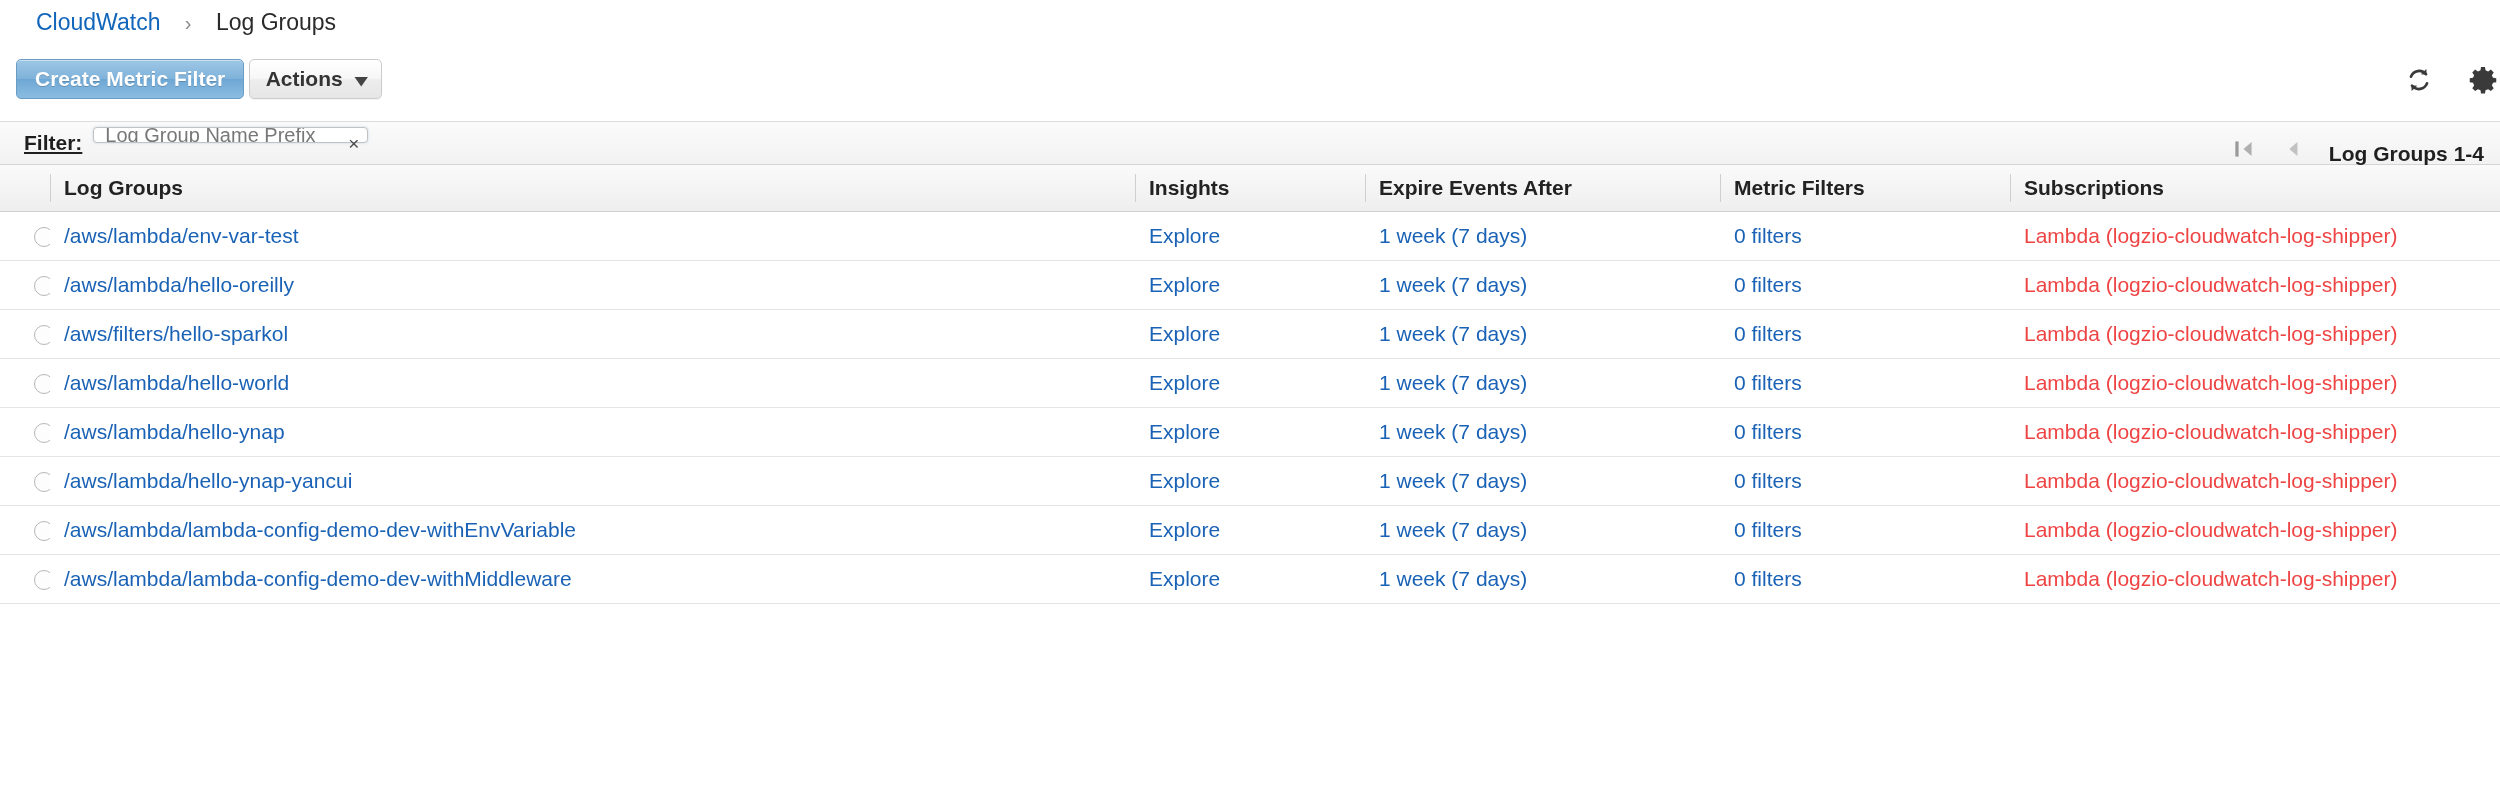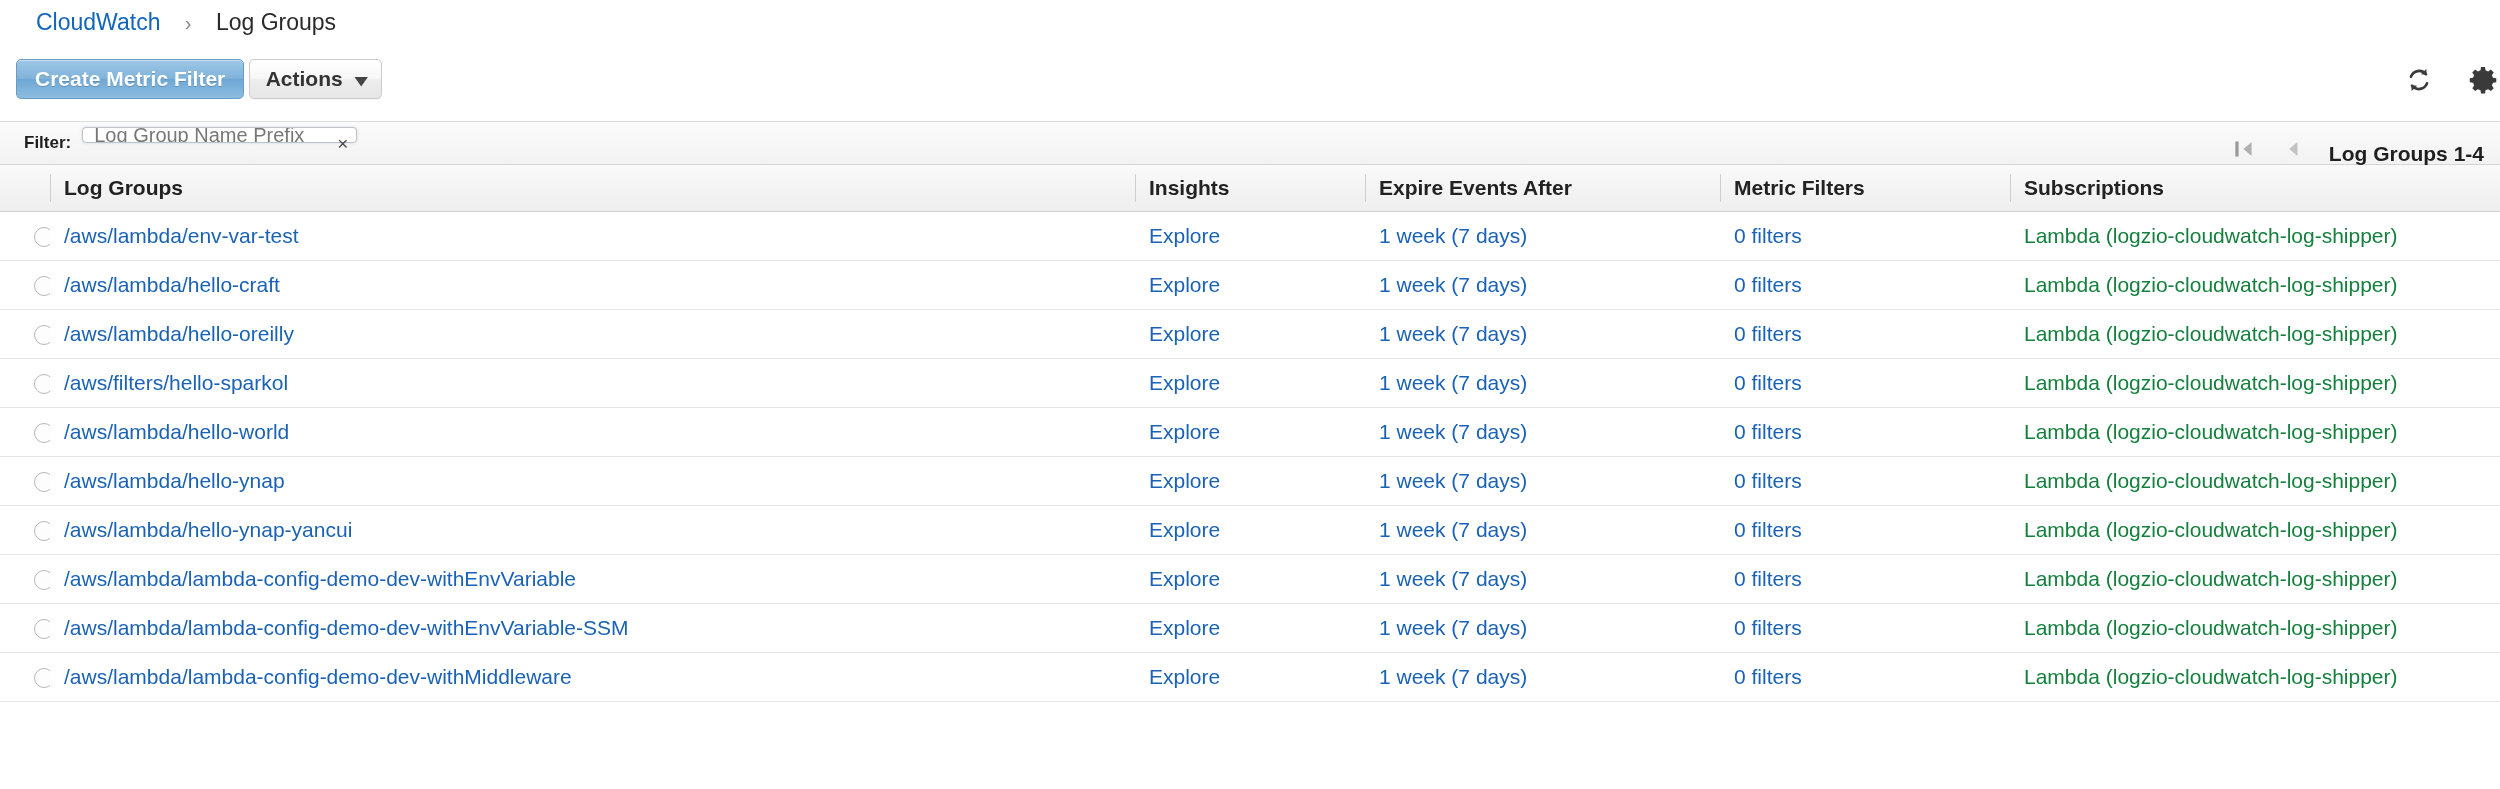--- a/index.html
+++ b/index.html
@@ -103,24 +103,25 @@
     height: 44px;
     background: linear-gradient(to bottom, #fbfbfb 0%, #f2f2f2 100%);
     border-top: 1px solid #dcdcdc;
     border-bottom: 1px solid #d5d5d5;
     display: flex;
     align-items: center;
     padding-left: 24px;
     box-sizing: border-box;
   }
   .filter-label {
-    font-size: 17px;
+    font-size: 21px;
     font-weight: bold;
     color: #1f1f1f;
     margin-right: 11px;
+    text-decoration: underline;
   }
   .filter-input-wrap {
     position: relative;
     width: 275px;
     height: 32px;
   }
   .filter-input {
     box-sizing: border-box;
     width: 100%;
     height: 16px;
@@ -216,21 +217,21 @@
     background: #fdfdfd;
     margin-left: 20px;
     cursor: pointer;
     vertical-align: middle;
   }
   a.lnk {
     color: #1a62b5;
     text-decoration: none;
     cursor: pointer;
   }
-  .sub-text { color: #15803d; }
+  .sub-text { color: #ef4444; }
 </style>
 </head>
 <body>
 
 <div class="breadcrumb">
   <a class="crumb-link" href="#">CloudWatch</a>
   <span class="crumb-sep">›</span>
   <span class="crumb-current">Log Groups</span>
 </div>
 
@@ -305,28 +306,20 @@
         <tr>
           <td class="cell-sel"><span class="radio"></span></td>
           <td><a class="lnk" href="#">/aws/lambda/env-var-test</a></td>
           <td><a class="lnk" href="#">Explore</a></td>
           <td><a class="lnk" href="#">1 week (7 days)</a></td>
           <td><a class="lnk" href="#">0 filters</a></td>
           <td><span class="sub-text">Lambda (logzio-cloudwatch-log-shipper)</span></td>
         </tr>
         <tr>
           <td class="cell-sel"><span class="radio"></span></td>
-          <td><a class="lnk" href="#">/aws/lambda/hello-craft</a></td>
-          <td><a class="lnk" href="#">Explore</a></td>
-          <td><a class="lnk" href="#">1 week (7 days)</a></td>
-          <td><a class="lnk" href="#">0 filters</a></td>
-          <td><span class="sub-text">Lambda (logzio-cloudwatch-log-shipper)</span></td>
-        </tr>
-        <tr>
-          <td class="cell-sel"><span class="radio"></span></td>
           <td><a class="lnk" href="#">/aws/lambda/hello-oreilly</a></td>
           <td><a class="lnk" href="#">Explore</a></td>
           <td><a class="lnk" href="#">1 week (7 days)</a></td>
           <td><a class="lnk" href="#">0 filters</a></td>
           <td><span class="sub-text">Lambda (logzio-cloudwatch-log-shipper)</span></td>
         </tr>
         <tr>
           <td class="cell-sel"><span class="radio"></span></td>
           <td><a class="lnk" href="#">/aws/filters/hello-sparkol</a></td>
           <td><a class="lnk" href="#">Explore</a></td>
@@ -354,28 +347,20 @@
           <td class="cell-sel"><span class="radio"></span></td>
           <td><a class="lnk" href="#">/aws/lambda/hello-ynap-yancui</a></td>
           <td><a class="lnk" href="#">Explore</a></td>
           <td><a class="lnk" href="#">1 week (7 days)</a></td>
           <td><a class="lnk" href="#">0 filters</a></td>
           <td><span class="sub-text">Lambda (logzio-cloudwatch-log-shipper)</span></td>
         </tr>
         <tr>
           <td class="cell-sel"><span class="radio"></span></td>
           <td><a class="lnk" href="#">/aws/lambda/lambda-config-demo-dev-withEnvVariable</a></td>
-          <td><a class="lnk" href="#">Explore</a></td>
-          <td><a class="lnk" href="#">1 week (7 days)</a></td>
-          <td><a class="lnk" href="#">0 filters</a></td>
-          <td><span class="sub-text">Lambda (logzio-cloudwatch-log-shipper)</span></td>
-        </tr>
-        <tr>
-          <td class="cell-sel"><span class="radio"></span></td>
-          <td><a class="lnk" href="#">/aws/lambda/lambda-config-demo-dev-withEnvVariable-SSM</a></td>
           <td><a class="lnk" href="#">Explore</a></td>
           <td><a class="lnk" href="#">1 week (7 days)</a></td>
           <td><a class="lnk" href="#">0 filters</a></td>
           <td><span class="sub-text">Lambda (logzio-cloudwatch-log-shipper)</span></td>
         </tr>
         <tr>
           <td class="cell-sel"><span class="radio"></span></td>
           <td><a class="lnk" href="#">/aws/lambda/lambda-config-demo-dev-withMiddleware</a></td>
           <td><a class="lnk" href="#">Explore</a></td>
           <td><a class="lnk" href="#">1 week (7 days)</a></td>

